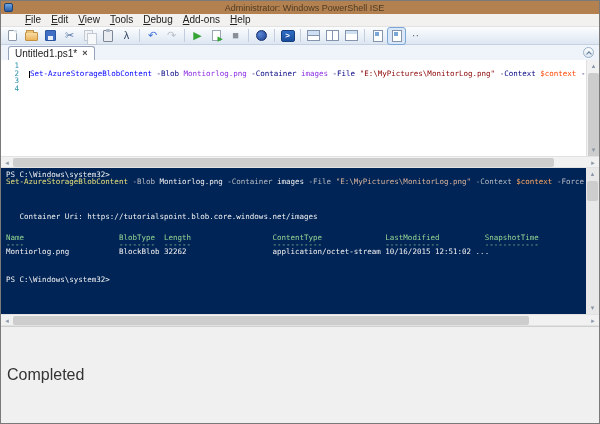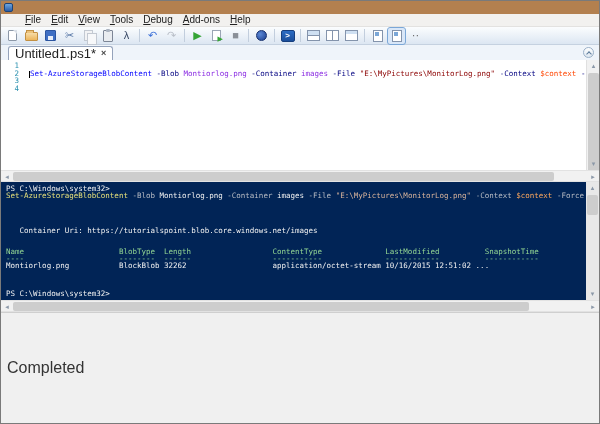--- a/index.html
+++ b/index.html
@@ -62,21 +62,21 @@
     background:#fff; border-left:1px solid #8494ac; }
   .lay3::before { content:""; position:absolute; left:0; top:0; right:0; height:3px; background:#cfe0f2; }
   .boxpage { width:10px; height:12px; border:1px solid #8494ac; background:#fff; }
   .boxpage::before { content:""; position:absolute; left:1px; top:1px; width:4px; height:4px; background:#7ba7d7; }
 
   
   .tabstrip { height:15px; flex:none; background:var(--tabstrip-bg); position:relative;
     display:flex; align-items:flex-end; padding-left:7px; }
   .tab { height:14px; background:var(--tab-bg); border:1px solid var(--tab-border); border-bottom:none;
     border-radius:3px 3px 0 0; display:flex; align-items:center; padding:0 6px; gap:5px; }
-  .tab-label { font-size:13px; color:#222; }
+  .tab-label { font-size:10px; color:#222; }
   .tab-close { font-size:9px; font-weight:bold; color:#444; line-height:9px; cursor:default; }
   .roundbtn { position:absolute; right:5px; top:2px; width:11px; height:11px; border-radius:50%;
     border:1px solid #9ab0c8; background:linear-gradient(#fefefe,#dce6f0); }
   .roundbtn::before { content:""; position:absolute; left:3px; top:4px; width:3px; height:3px;
     border-top:1px solid #5a7a9a; border-right:1px solid #5a7a9a; transform:rotate(-45deg); }
 
   
   .editor { flex:1; background:var(--editor-bg); position:relative; overflow:hidden; display:flex; }
   .gutter { width:22px; flex:none; padding-top:2px; text-align:right; padding-right:4px; }
   .gutter div { font:7.5px/7.5px "DejaVu Sans Mono", monospace; color:var(--gutter-num); }
@@ -96,41 +96,42 @@
   .sb-arrow.up { top:0; } .sb-arrow.down { bottom:0; }
   .sb-thumb { position:absolute; left:1px; width:11px; background:var(--scroll-thumb); border-radius:2px; }
   .hscroll { height:12px; flex:none; background:var(--scroll-track); position:relative;
     border-top:1px solid #e2e2e2; border-bottom:1px solid #e2e2e2; }
   .hs-arrow { position:absolute; top:0; width:12px; height:11px; font-size:7px; line-height:11px;
     text-align:center; color:#8b98a8; }
   .hs-arrow.left { left:0; } .hs-arrow.right { right:0; }
   .hs-thumb { position:absolute; top:1px; height:9px; background:var(--scroll-thumb); border-radius:2px; }
 
   
-  .console { height:118px; flex:none; background:var(--console-bg); position:relative; overflow:hidden; }
+  .console { height:146px; flex:none; background:var(--console-bg); position:relative; overflow:hidden; }
   .cons-text { position:absolute; inset:3px 13px 0 5px; white-space:pre; overflow:hidden;
     font:7.5px/7px "DejaVu Sans Mono", monospace; color:var(--ctok-plain); }
   .cons-text .tline { height:7px; }
   .ck-plain { color:var(--ctok-plain); } .ck-cmd { color:var(--ctok-cmd); }
   .ck-param { color:var(--ctok-param); } .ck-str { color:var(--ctok-str); }
   .ck-var { color:var(--ctok-var); } .ck-hdr { color:var(--ctok-hdr);margin-top:12px; }
   .console .vscroll { background:#e8e8e8; border-left:none; }
 
   
   .statusbar { flex:1; min-height:18px; background:var(--status-bg); border-top:1px solid #cfcfcf;
     display:flex; align-items:center; padding-left:6px; }
   .status-text { font-size:16px; color:#333; }
 </style>
 </head>
 <body>
 
 <div class="window">
 
   <div class="titlebar">
     <span class="appicon shape"></span>
+    <span class="title-text">Administrator: Windows PowerShell ISE</span>
   </div>
 
   <div class="menubar">
       <span class="menu-item"><span class="acc">F</span>ile</span>
       <span class="menu-item"><span class="acc">E</span>dit</span>
       <span class="menu-item"><span class="acc">V</span>iew</span>
       <span class="menu-item"><span class="acc">T</span>ools</span>
       <span class="menu-item"><span class="acc">D</span>ebug</span>
       <span class="menu-item"><span class="acc">A</span>dd-ons</span>
       <span class="menu-item"><span class="acc">H</span>elp</span>

